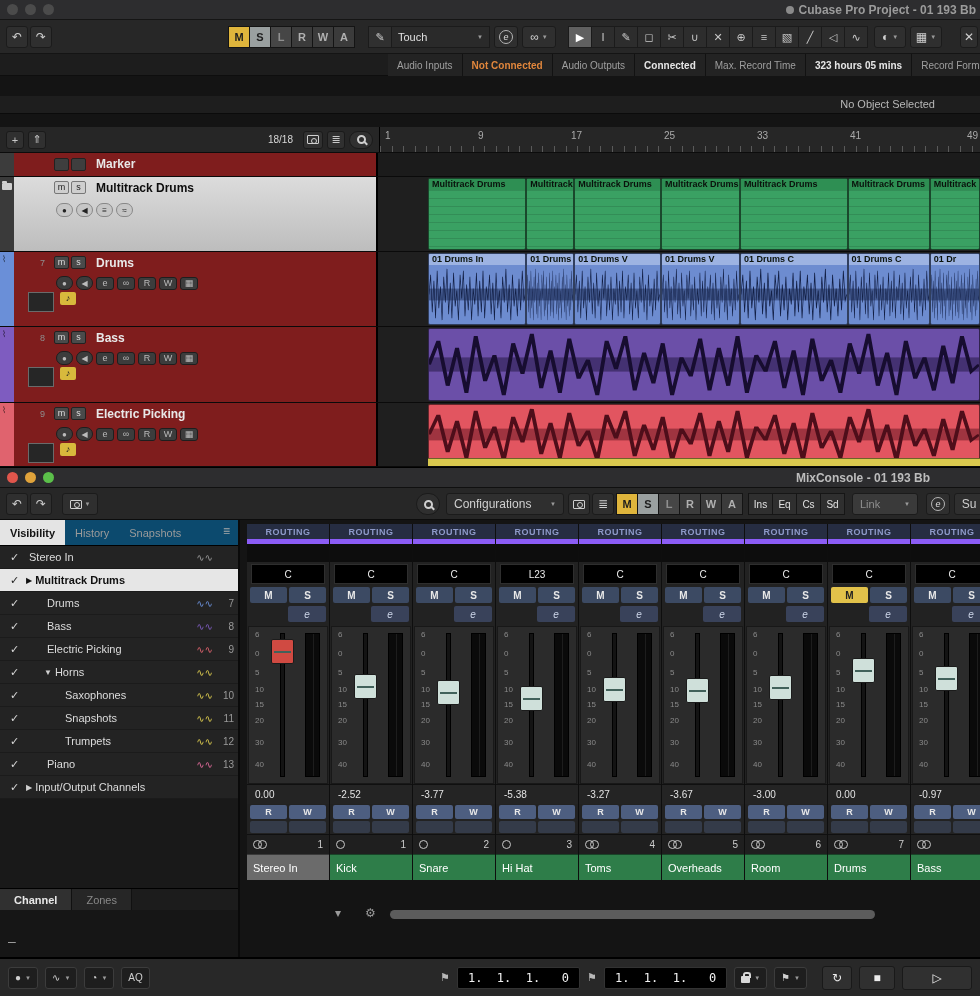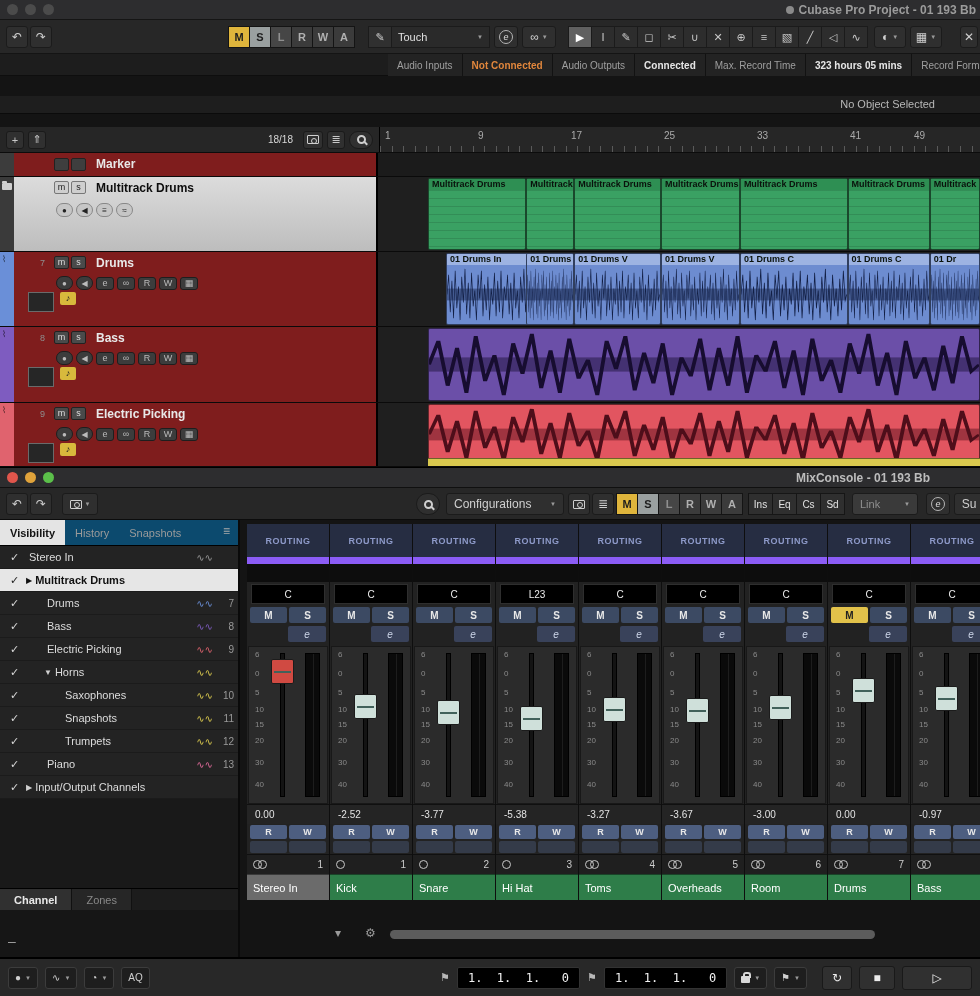--- a/index.html
+++ b/index.html
@@ -119,21 +119,21 @@
 .vnum{width:18px;text-align:right;color:#9a9a9a;font-size:10px;flex:none}
 .mc-left-fill{flex:1;background:#191919}
 .mc-bottabs{height:22px;display:flex;background:#1c1c1c;border-top:1px solid #000}
 .btab{padding:0 14px;line-height:22px;font-size:11px;color:#888;background:#262626;border-right:1px solid #111}
 .btab.active{color:#e8e8e8;background:#303030;font-weight:bold}
 .mc-left-foot{height:48px;background:#161616}
 
 #mc-right{flex:1;background:#141414;overflow:hidden;padding:4px 0 0 7px;position:relative}
 .mc-channels{display:flex}
 .chan{width:83px;flex:none;border-right:1px solid #0e0e0e;background:#222}
-.c-routing{height:40px;background:#262d42;border-bottom:7px solid #8b5cf6;color:#8d99c8;font-size:9px;font-weight:bold;letter-spacing:.5px;display:flex;align-items:center;justify-content:center}
+.c-routing{height:20px;background:#262d42;border-bottom:5px solid #8b5cf6;color:#8d99c8;font-size:9px;font-weight:bold;letter-spacing:.5px;display:flex;align-items:center;justify-content:center}
 .c-gap{height:18px;background:#0d0d0d}
 .c-pan{height:20px;margin:2px 4px 0;background:#000;border:1px solid #2e2e2e;color:#ececec;font-size:10px;display:flex;align-items:center;justify-content:center}
 .c-ms{height:20px;display:flex;gap:2px;padding:3px 3px 1px}
 .c-m,.c-s{flex:1;background:#3c4a63;border-radius:2px;color:#e8e8e8;font-size:10px;font-weight:bold;display:flex;align-items:center;justify-content:center}
 .c-m.on{background:#e2c24a;color:#222}
 .c-erow{height:20px;display:flex;justify-content:flex-end;padding:2px 3px}
 .c-e{width:38px;background:#39425a;border-radius:2px;color:#ccd5e8;font-size:10px;font-style:italic;display:flex;align-items:center;justify-content:center}
 .c-fader{height:158px;background:#2b2b2b;border:1px solid #181818;position:relative;margin:2px 1px 0}
 .fs{position:absolute;left:6px;font-size:8px;color:#8a8a8a}
 .fslot{position:absolute;left:31px;top:6px;bottom:6px;width:5px;background:#131313;border:1px solid #000}
@@ -342,21 +342,21 @@
           <span class="rmark" style="left: 98px;">9</span>
 
           <span class="rmark" style="left: 191px;">17</span>
 
           <span class="rmark" style="left: 284px;">25</span>
 
           <span class="rmark" style="left: 377px;">33</span>
 
           <span class="rmark" style="left: 470px;">41</span>
 
-          <span class="rmark" style="left: 534px;">49</span>
+          <span class="rmark" style="left: 587px;">49</span>
 
       </div>
     </div>
 
     <div class="trow" style="height:24px">
       <div class="thead">
         <div class="strip" style="background:#3c3c3c"></div>
         <div class="mini">
           <div></div>
           <div></div>
@@ -443,21 +443,21 @@
             <div class="pill">▦</div>
           </div>
           <div class="row3">
             <div class="slotbox"></div>
             <div class="notebadge">♪</div>
           </div>
         </div>
         <div class="tlane" style="--clip: #6d8cd0; --label: #9db3e2; --wave: #121f45;">
           <div class="lane-in">
 
-              <div class="clip" style="left: 0%; width: 17.8%; margin-left: 18px;">
+              <div class="clip" style="left: 0%; width: 17.8%;">
                 <div class="cl">01 Drums In</div>
                 <svg viewBox="0 0 100 30" preserveAspectRatio="none">
                 <use href="#wfp"></use>
               </svg>
               </div>
 
               <div class="clip" style="left: 17.8%; width: 8.7%;">
                 <div class="cl">01 Drums V</div>
                 <svg viewBox="0 0 100 30" preserveAspectRatio="none">
                 <use href="#wfp"></use>

